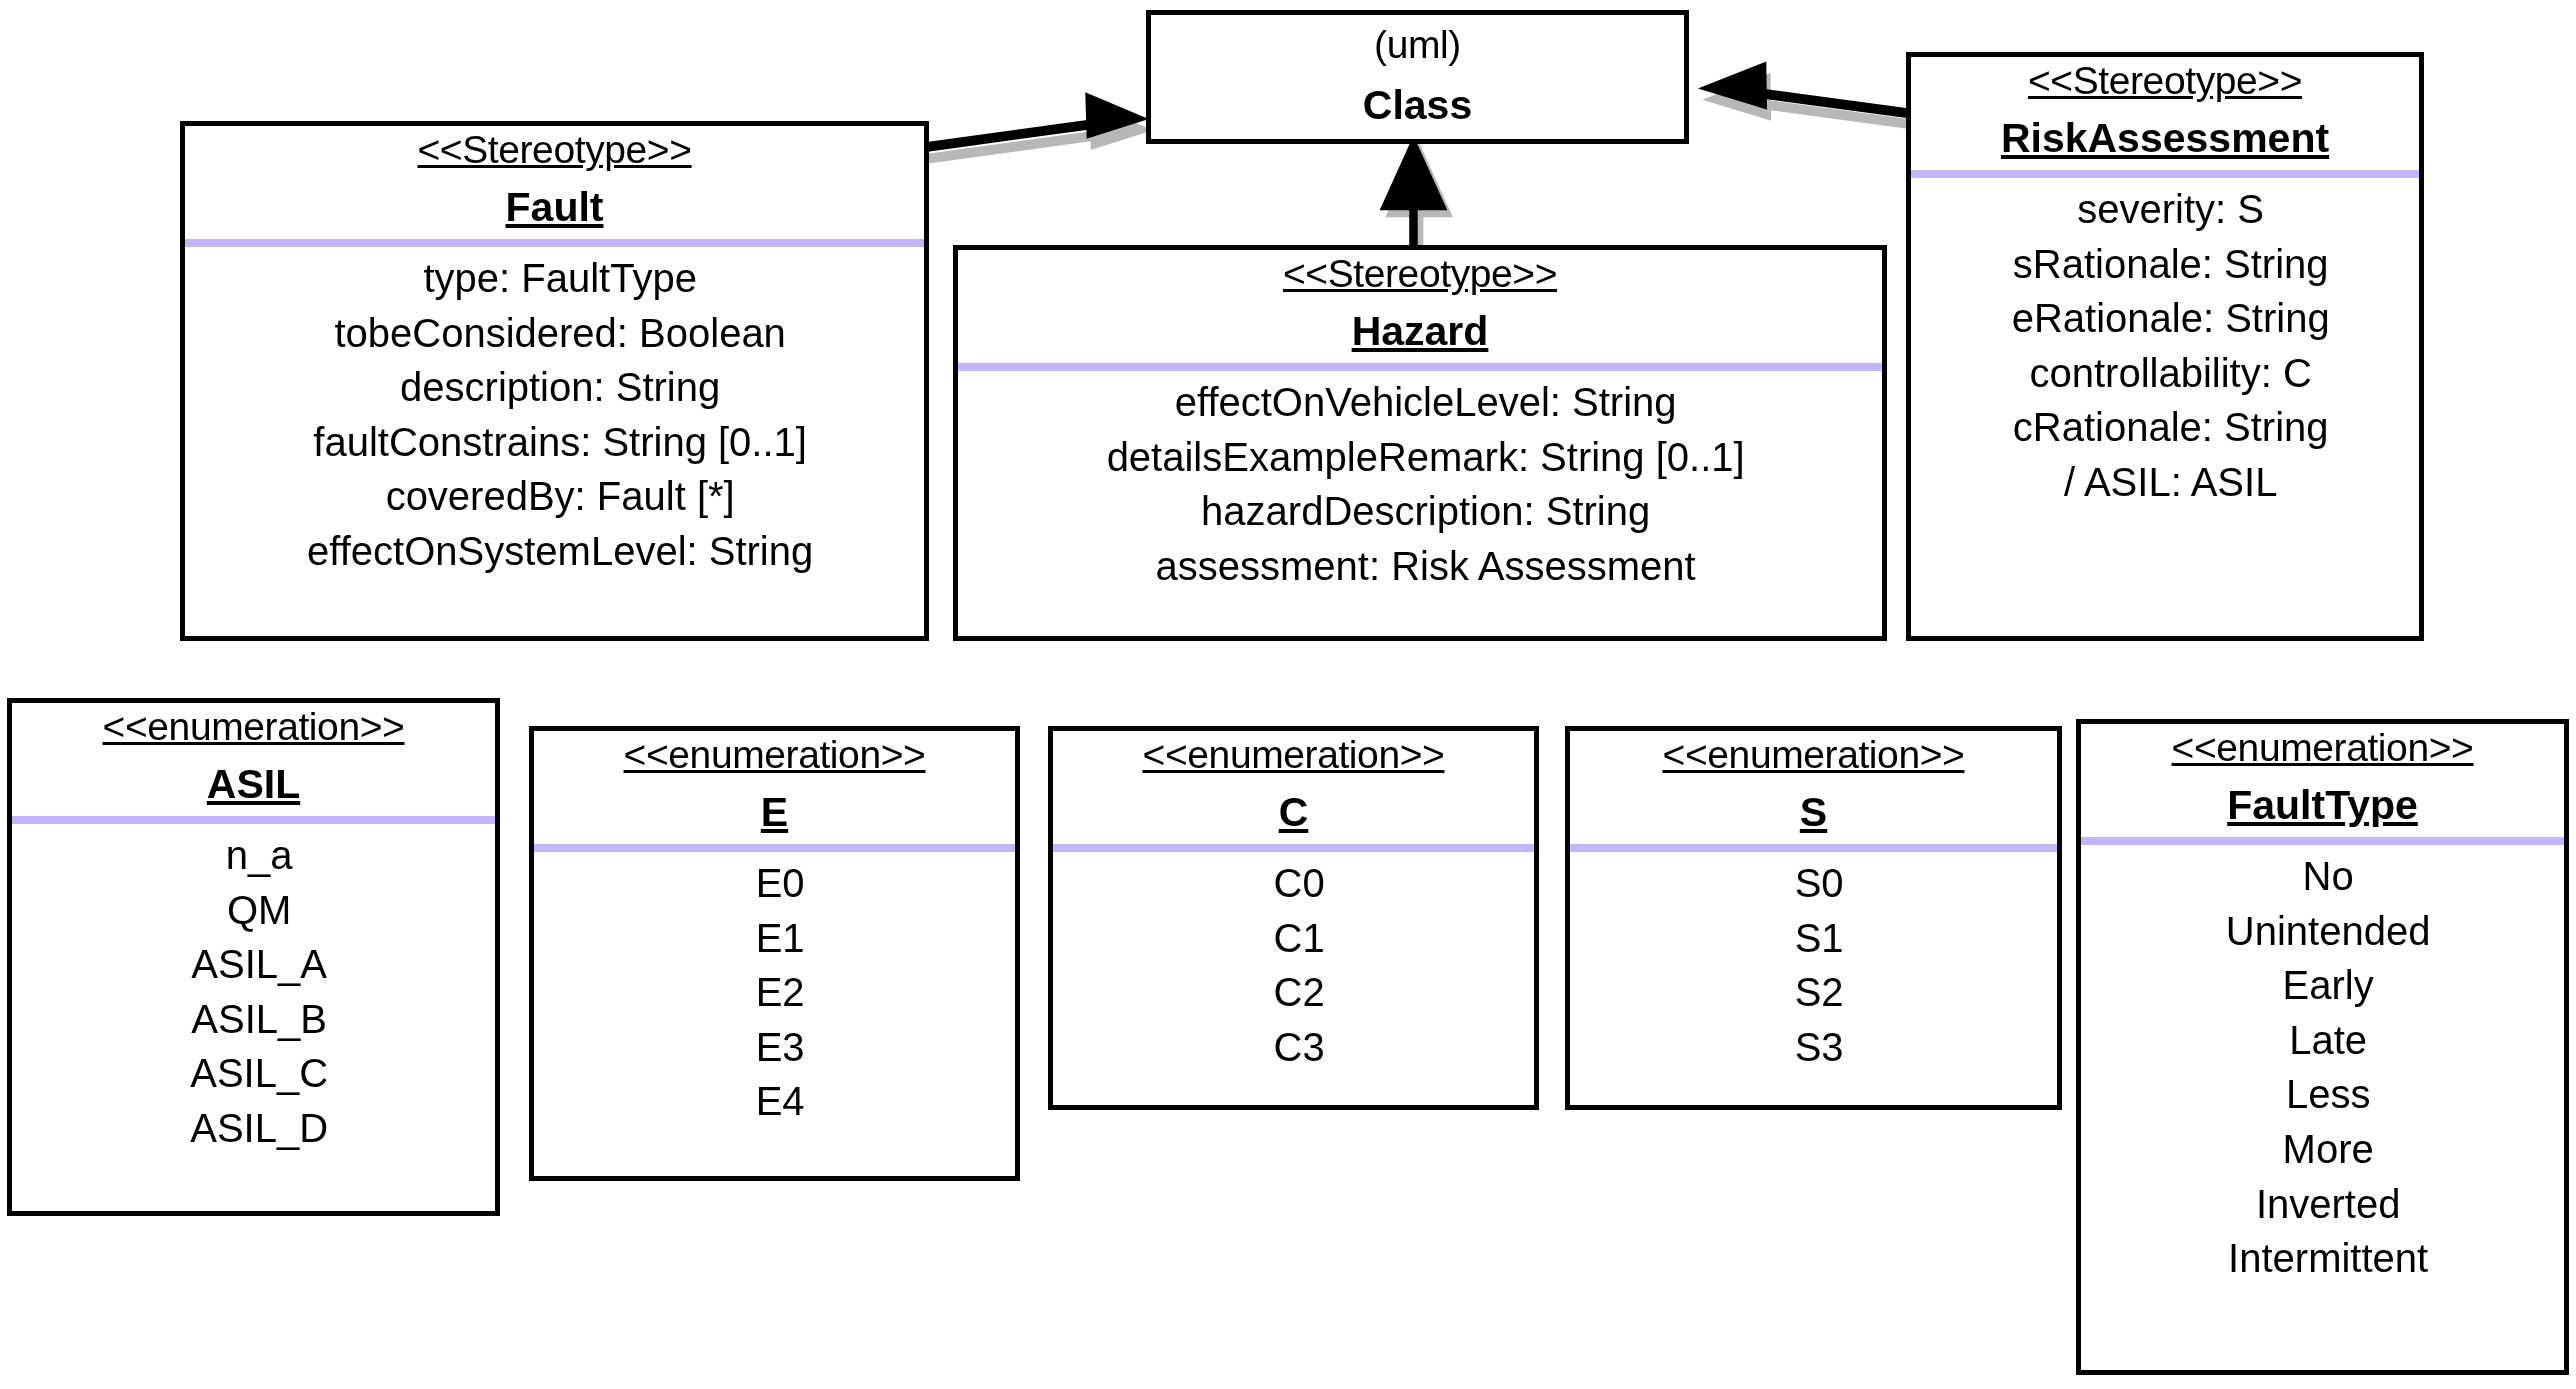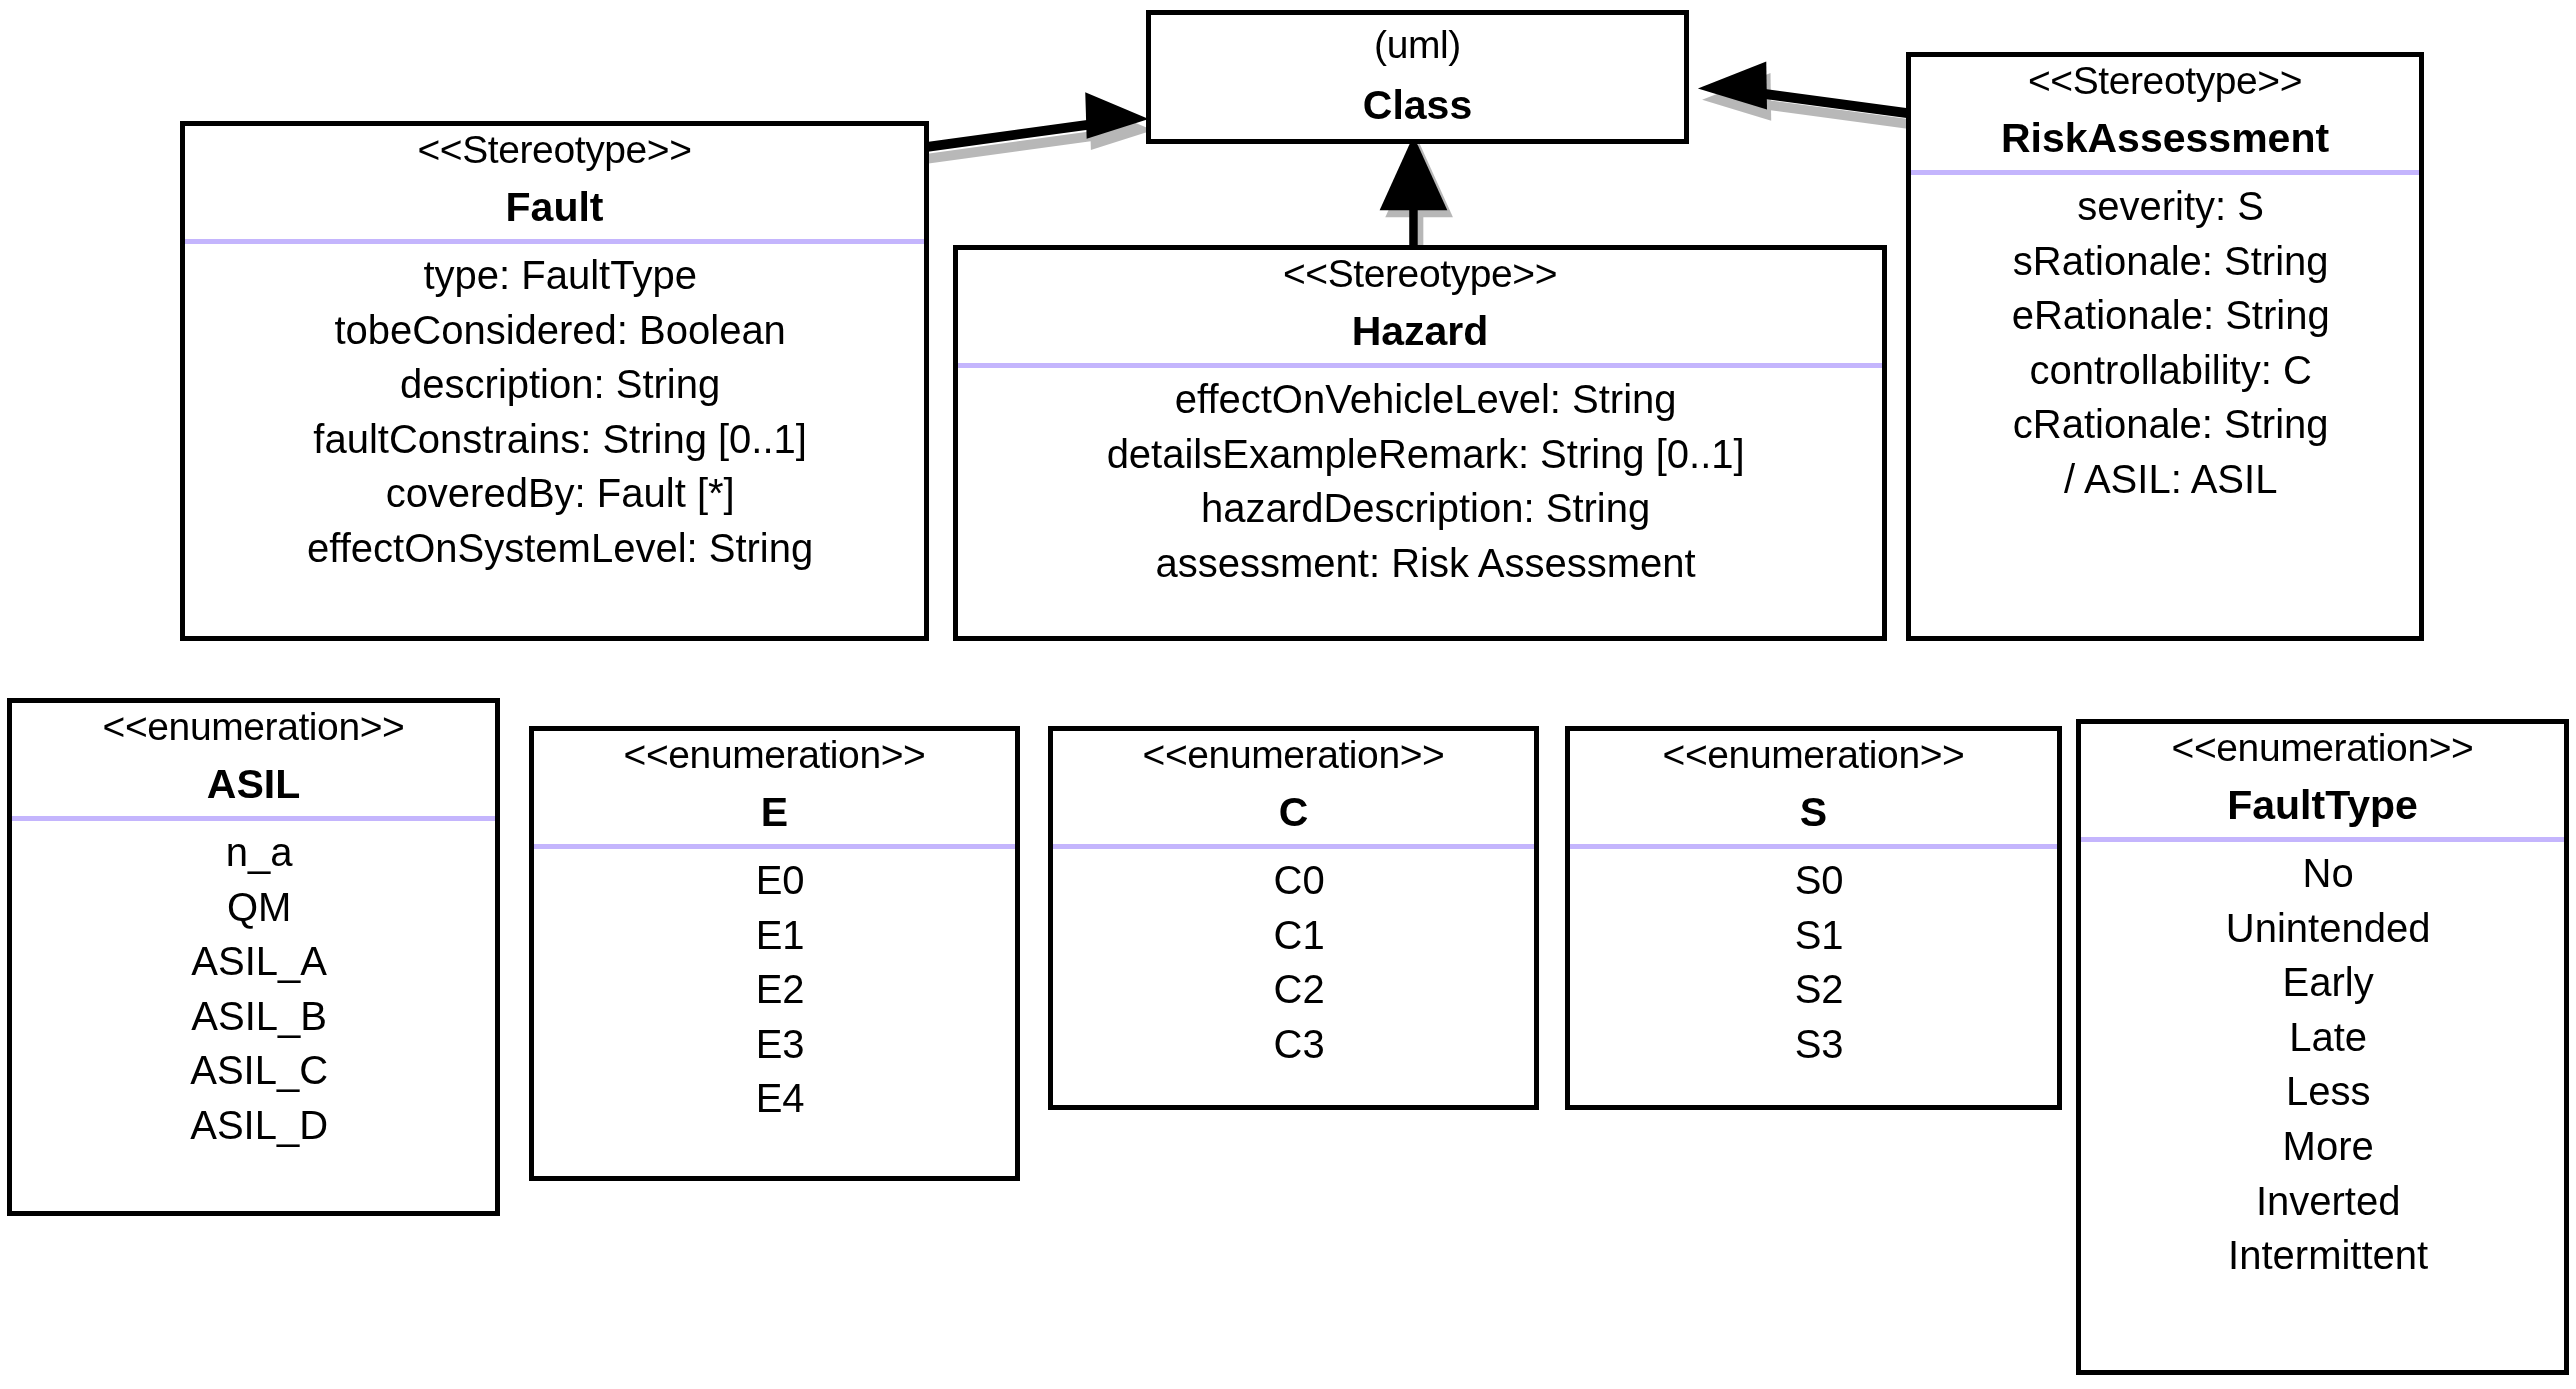--- a/index.html
+++ b/index.html
@@ -30,21 +30,22 @@
     flex-direction: column;
     z-index: 5;
   }
   .uml-head {
     box-sizing: border-box;
     padding: 4.2px 7px 10px 7px;
     text-align: center;
     line-height: 1.02;
   }
   .uml-head.with-divider {
-    border-bottom: 5px solid #c4b5fd;
+    border-bottom: 8px solid #c4b5fd;
+    text-decoration: underline;
   }
   .stereo-line {
     font-size: 39px;
     letter-spacing: -0.4px;
     white-space: nowrap;
   }
   .name-line {
     font-size: 41px;
     font-weight: bold;
     white-space: nowrap;

